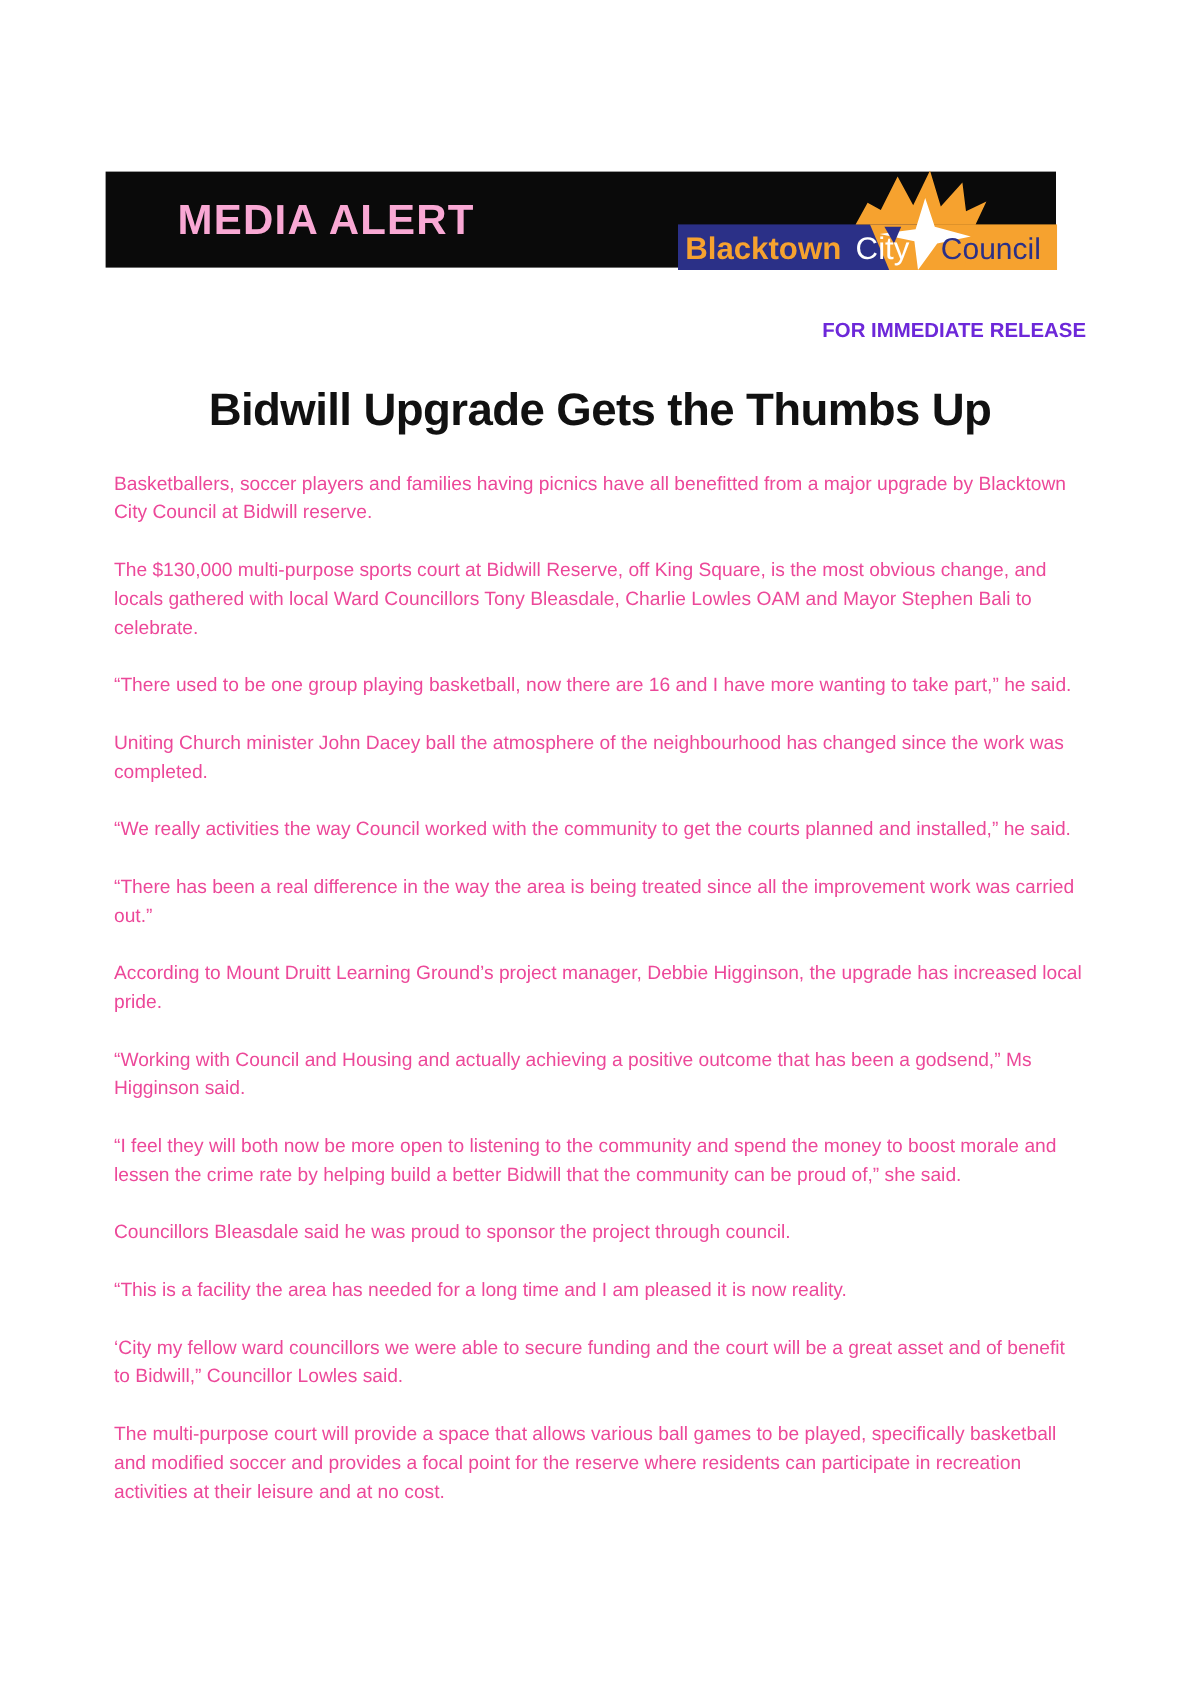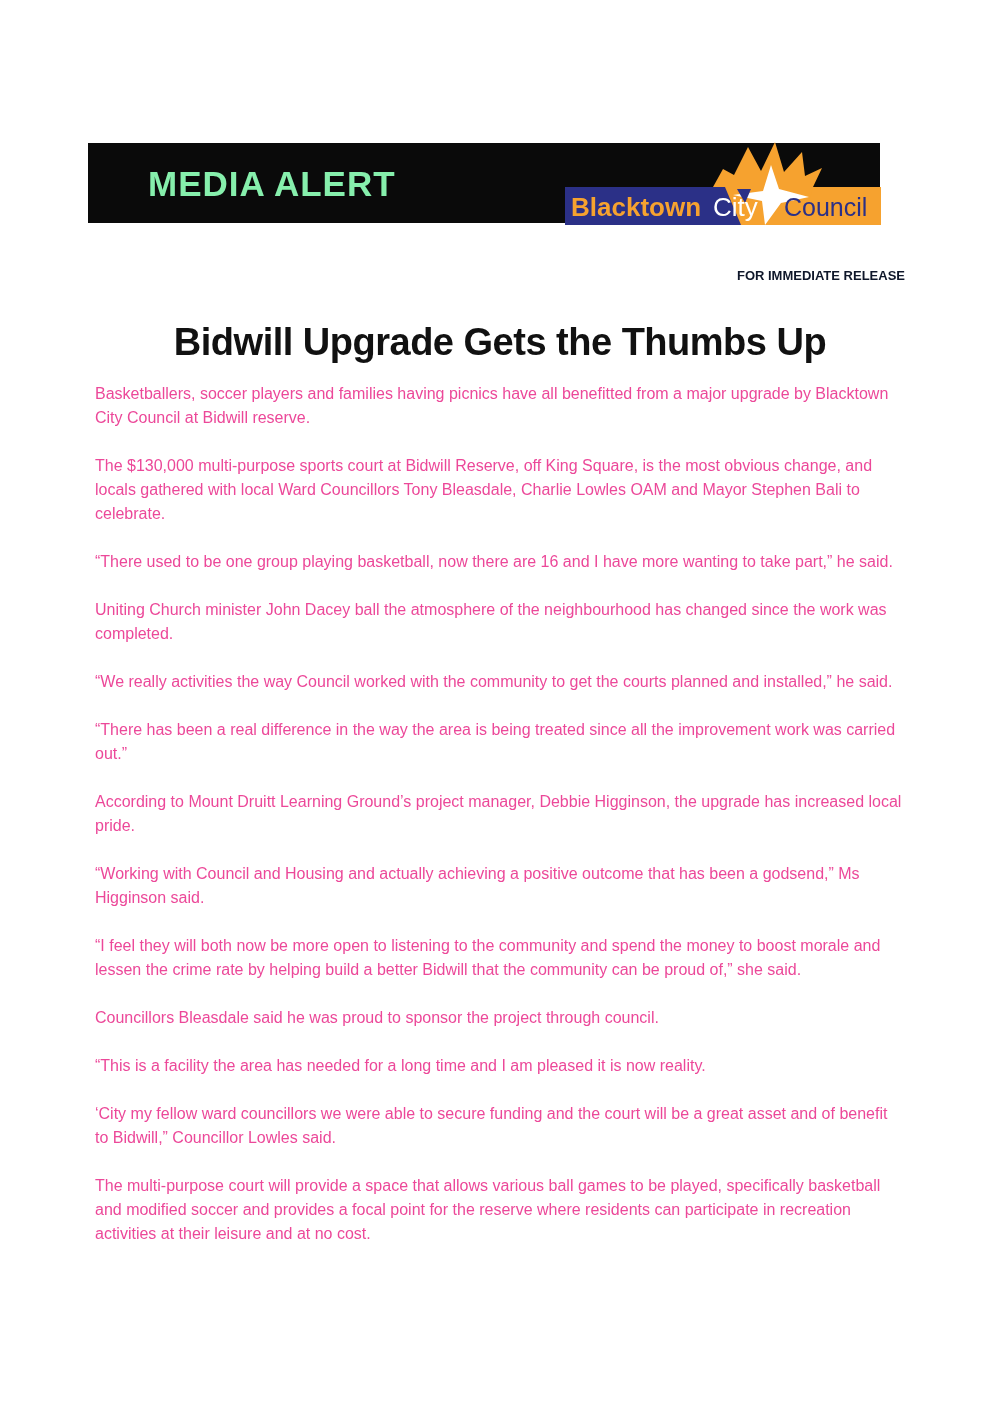--- a/index.html
+++ b/index.html
@@ -20,21 +20,21 @@
     width: 792px;
     height: 80px;
     background: #0a0a0a;
   }
   .banner-title {
     position: absolute;
     left: 60px;
     top: 0;
     height: 100px;
     line-height: 82px;
-    color: #86efac;
+    color: #f9a8d4;
     font-size: 35px;
     font-weight: 700;
     letter-spacing: 1px;
     white-space: nowrap;
   }
   .logo-svg {
     position: absolute;
     right: -1px;
     bottom: -2px;
     width: 316px;
@@ -44,27 +44,27 @@
   .content {
     position: absolute;
     left: 95px;
     top: 262px;
     width: 810px;
     color: #1c1c1c;
   }
   .release-block {
     text-align: right;
     font-weight: 700;
-    font-size: 13px;
+    font-size: 17px;
     line-height: 27px;
-    color: #0f172a;
+    color: #6d28d9;
   }
   .headline {
     margin-top: 32px;
-    margin-bottom: 18px;
+    margin-bottom: 28px;
     text-align: center;
     font-size: 38px;
     font-weight: 700;
     color: #111111;
     letter-spacing: -0.5px;
     white-space: nowrap;
   }
   .body-copy p {
     font-size: 16px;
     line-height: 24px;

